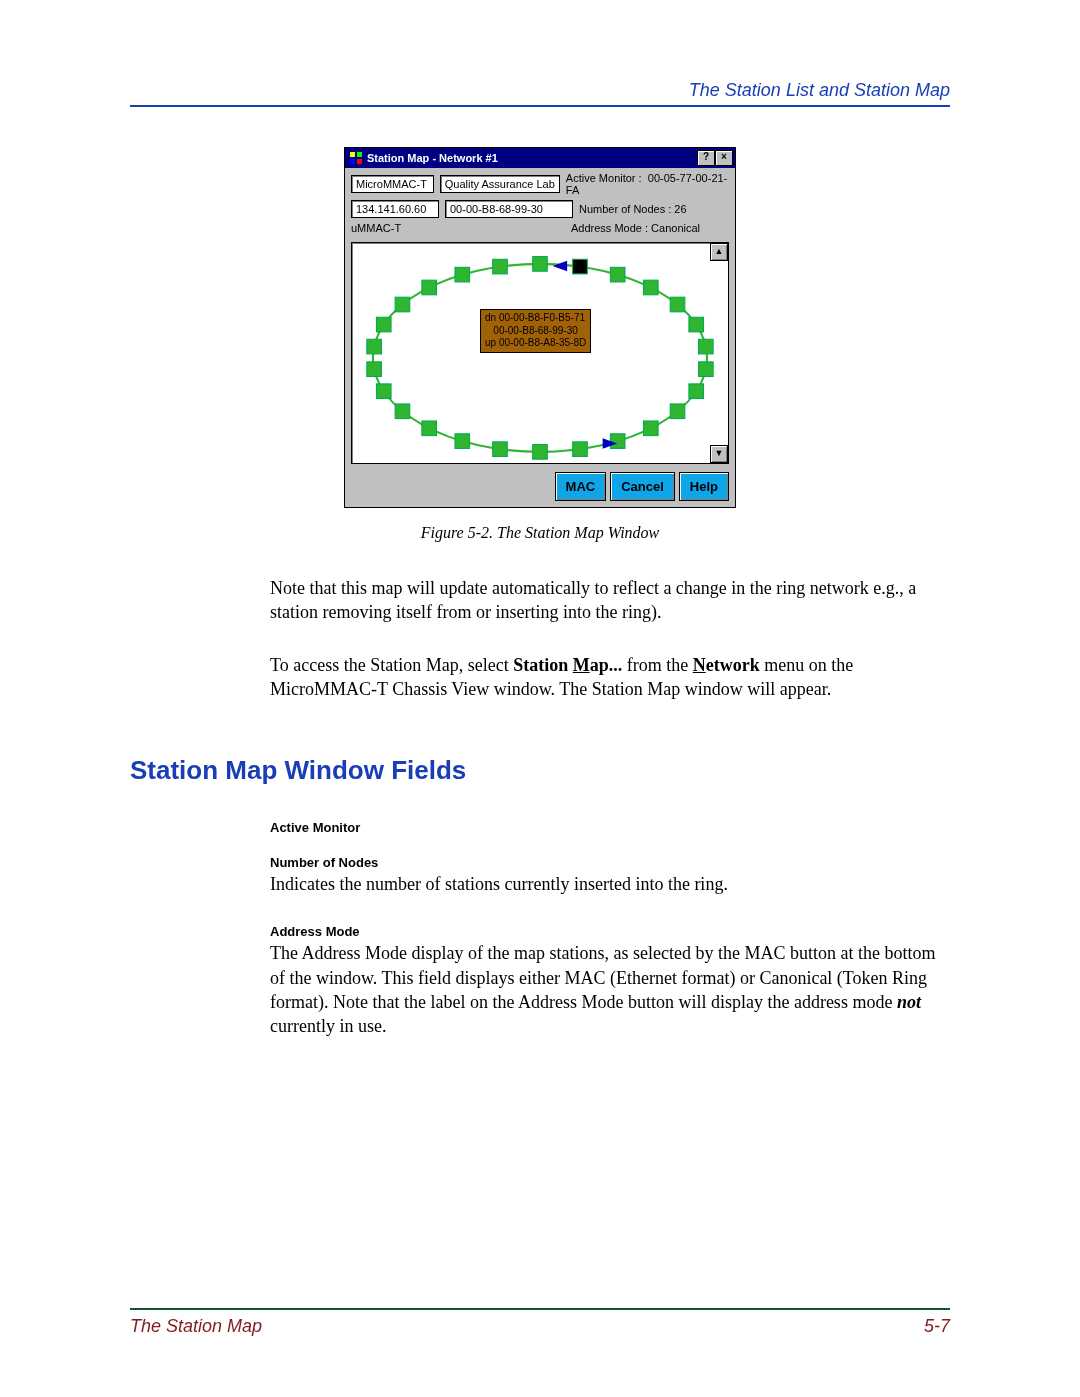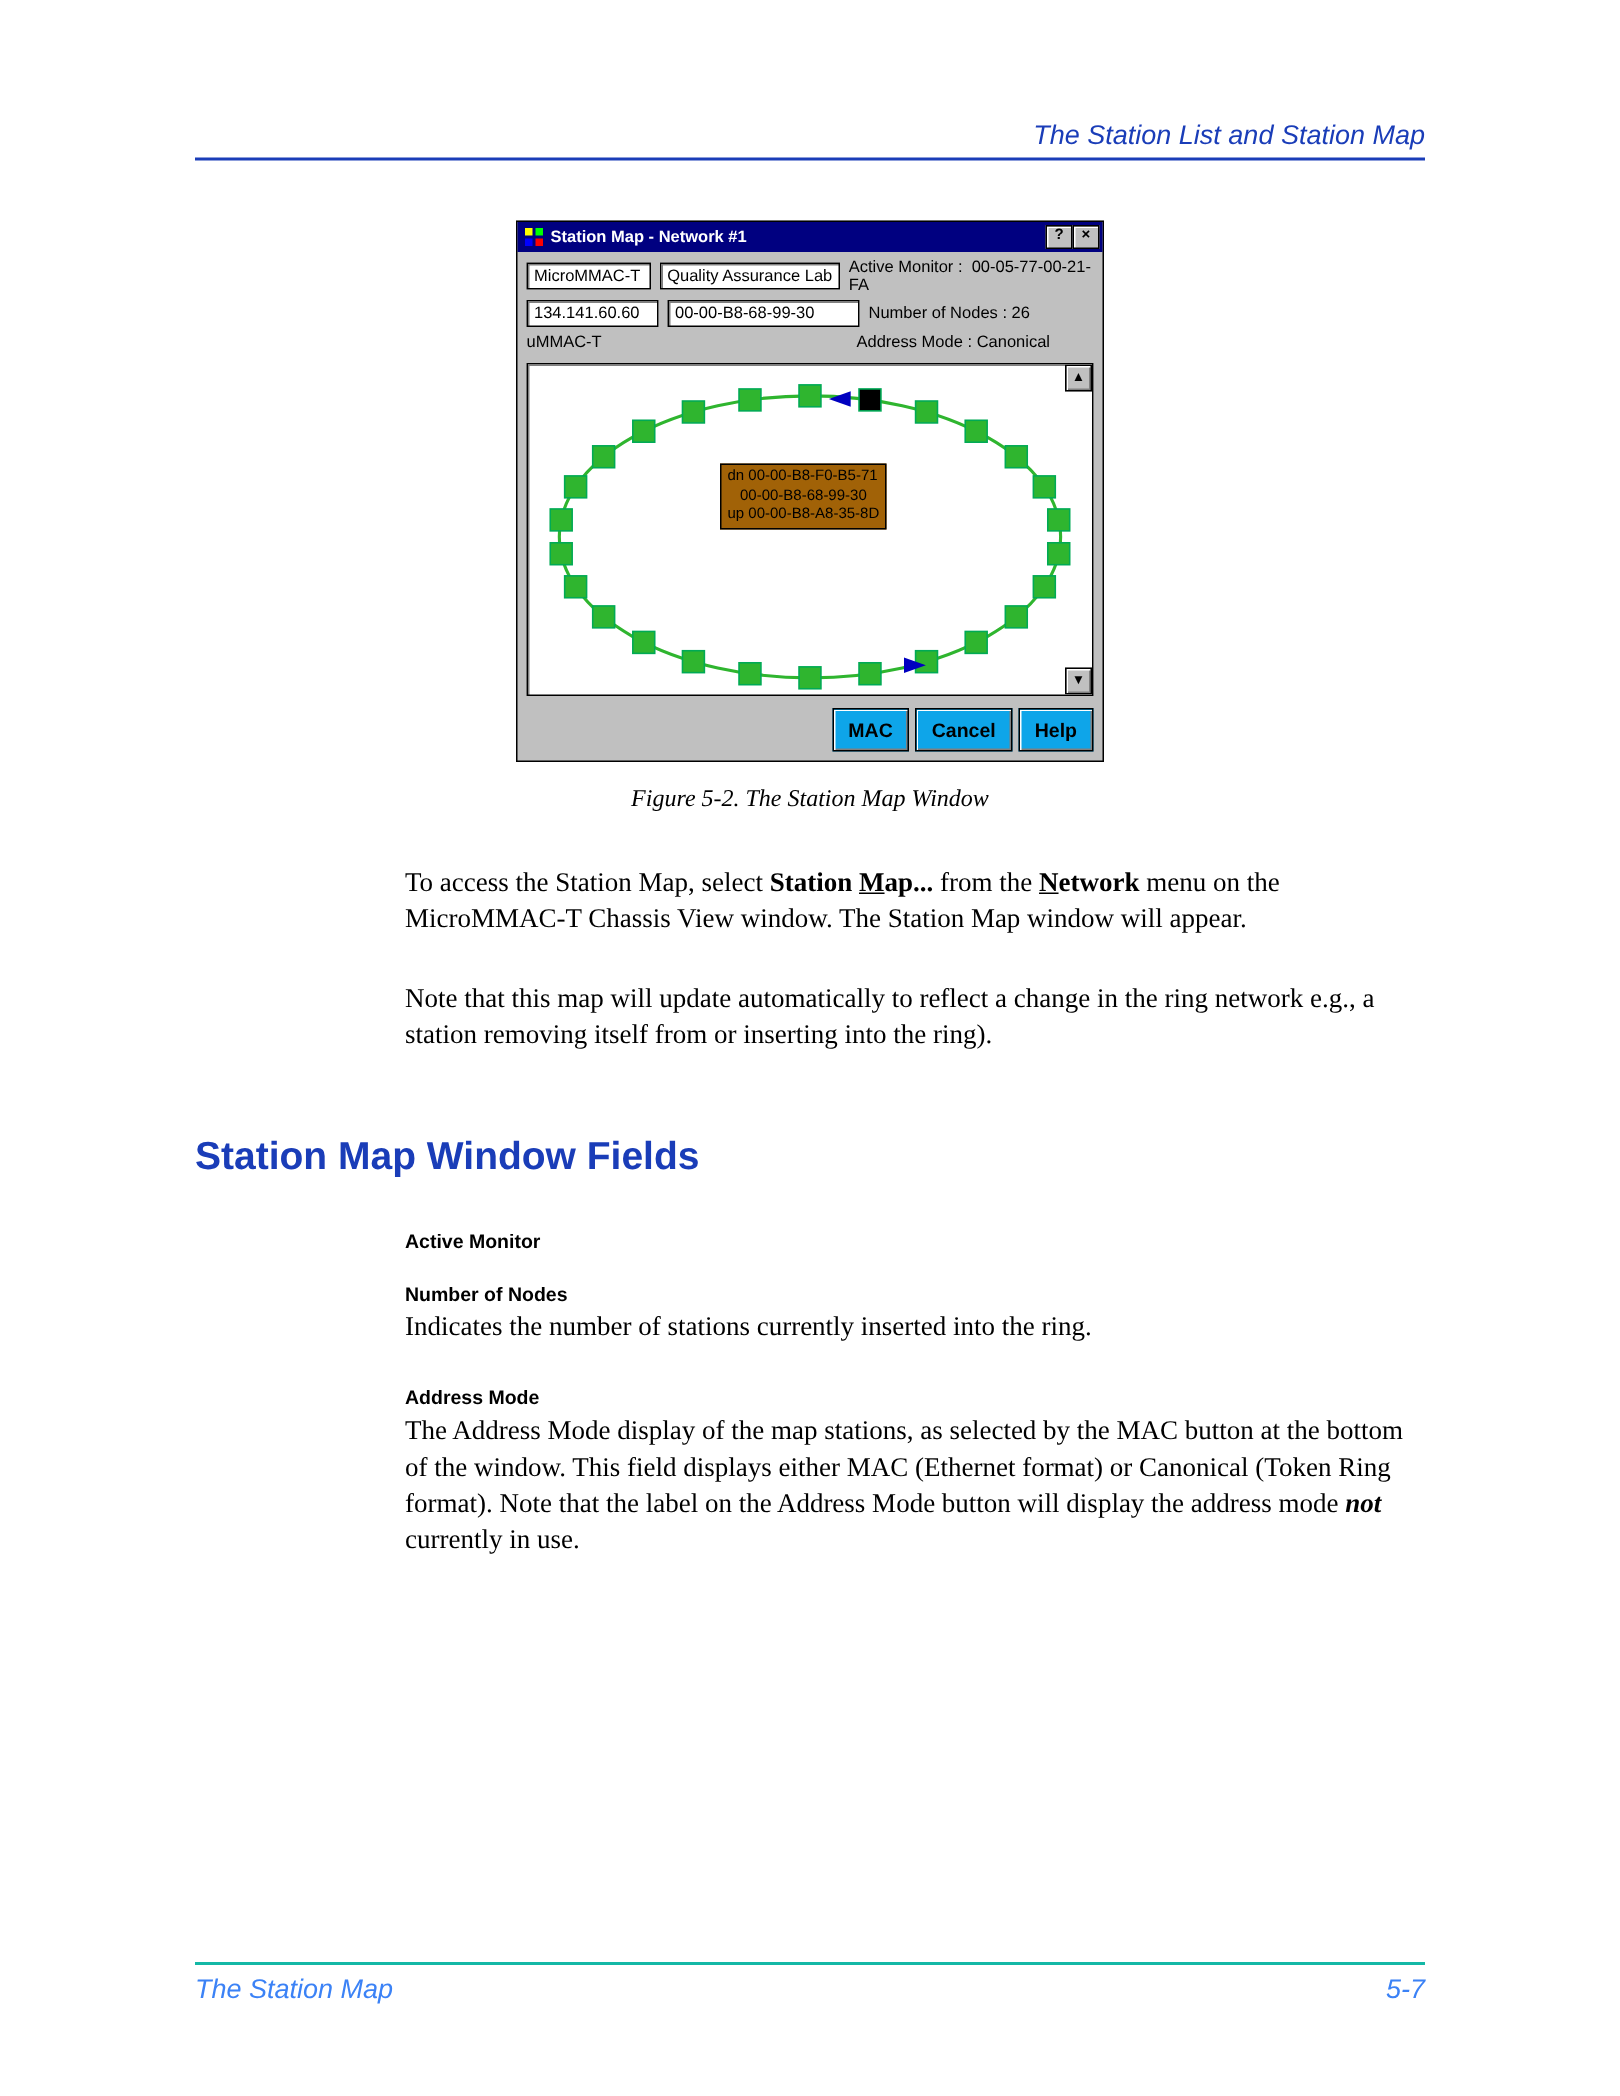--- a/index.html
+++ b/index.html
@@ -136,25 +136,25 @@
     font-size: 13px;
     margin: 18px 0 2px 140px;
   }
   .field-p {
     font-size: 18px;
     line-height: 1.35;
     margin: 0 0 10px 140px;
   }
   .footer {
     margin-top: auto;
-    border-top: 2px solid #14b8a6;
+    border-top: 2px solid #14532d;
     padding-top: 6px;
     display: flex;
     justify-content: space-between;
-    color: #3b82f6;
+    color: #7f1d1d;
     font-style: italic;
     font-family: Arial, Helvetica, sans-serif;
     font-size: 18px;
   }
   .u { text-decoration: underline; }
   .tooltip-box {
     position: absolute;
     top: 66px;
     left: 128px;
     background: #a16207;
@@ -267,25 +267,25 @@
 
       <div class="btnbar">
         <div class="btn3d">MAC</div>
         <div class="btn3d">Cancel</div>
         <div class="btn3d">Help</div>
       </div>
     </div>
     <div class="fig-caption">Figure 5-2. The Station Map Window</div>
   </div>
 
+  <p class="body-text">Note that this map will update automatically to reflect a change in the ring network e.g., a station removing itself from or inserting into the ring).</p>
+
   <p class="body-text">
     <span>To access the Station Map, select </span><b><span>Station </span><span class="u">M</span><span>ap...</span></b><span> from the </span><b><span class="u">N</span><span>etwork</span></b><span> menu on the MicroMMAC-T Chassis View window. The Station Map window will appear.</span>
   </p>
-
-  <p class="body-text">Note that this map will update automatically to reflect a change in the ring network e.g., a station removing itself from or inserting into the ring).</p>
 
   <div class="section-h">Station Map Window Fields</div>
 
   <div class="field-h">Active Monitor</div>
 
   <div class="field-h">Number of Nodes</div>
   <p class="field-p">Indicates the number of stations currently inserted into the ring.</p>
 
   <div class="field-h">Address Mode</div>
   <p class="field-p">

